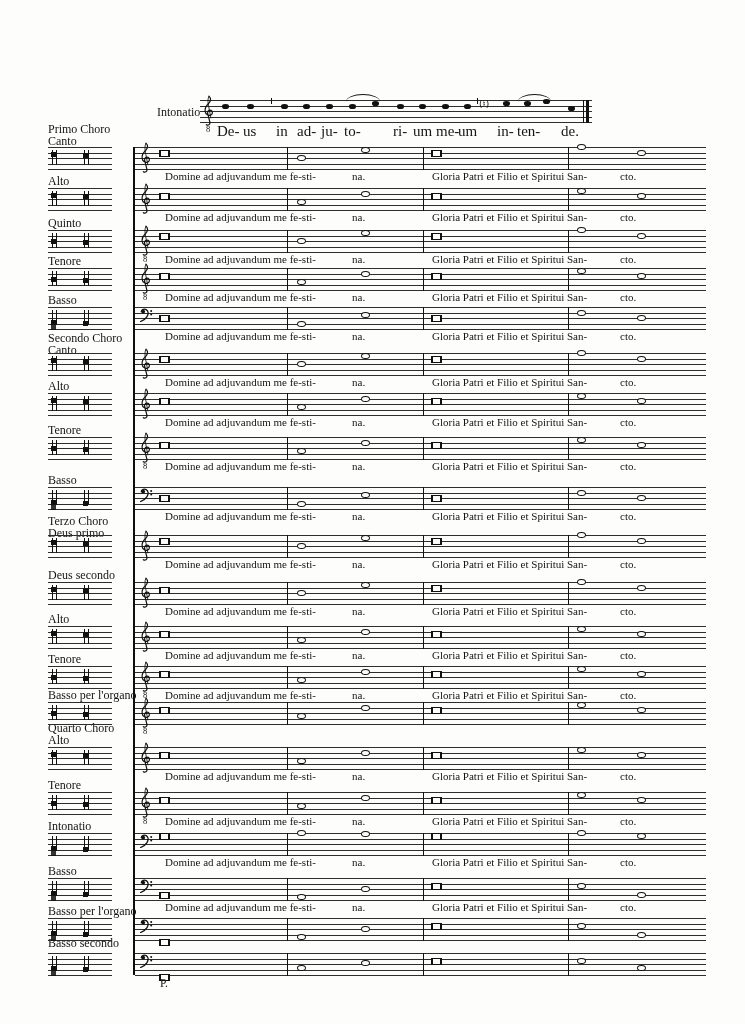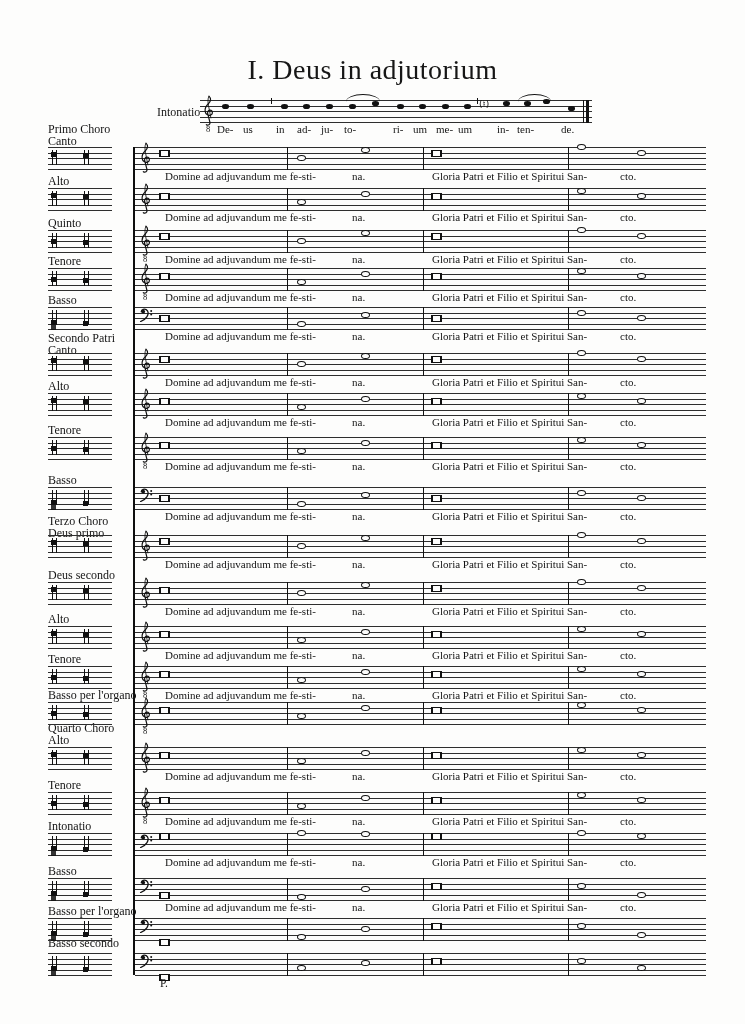--- a/index.html
+++ b/index.html
@@ -16,21 +16,21 @@
     position:absolute;
     left:0;right:0;top:54px;
     text-align:center;
     font-size:28px;
     font-weight:400;
     letter-spacing:.5px;
     font-family:"Liberation Serif", serif;
   }
   .abs{position:absolute;}
   .lyric{position:absolute;font-size:11px;white-space:nowrap;color:#141414;}
-  .chant-lyric{position:absolute;font-size:11px;white-space:nowrap;color:#141414;}
+  .chant-lyric{position:absolute;font-size:15px;white-space:nowrap;color:#141414;}
   .part-label{position:absolute;font-size:12px;white-space:nowrap;color:#141414;}
   .heading{position:absolute;font-size:12px;line-height:11.5px;white-space:nowrap;color:#141414;}
   .intonatio-label{position:absolute;font-size:12px;color:#141414;}
   .staff-line{position:absolute;height:1px;background:#2e2e2e;}
   .barline{position:absolute;width:1.2px;background:#121212;}
   .system-bar{position:absolute;width:2.4px;background:#0e0e0e;}
   .whole-note{position:absolute;width:9px;height:6.2px;border:1.6px solid #111;border-radius:50%;background:#fdfdfc;box-sizing:border-box;}
   .breve-note{position:absolute;width:11px;height:7px;border-top:1.2px solid #111;border-bottom:1.2px solid #111;border-left:2.6px solid #111;border-right:2.6px solid #111;background:#fdfdfc;box-sizing:border-box;}
   .chant-note{position:absolute;width:6.6px;height:4.6px;background:#111;border-radius:50%;}
   .slur{position:absolute;height:7px;border-top:1.3px solid #111;border-radius:50% 50% 0 0 / 100% 100% 0 0;}
@@ -41,21 +41,20 @@
   .clef-wrap{position:absolute;}
   .incipit-mark{position:absolute;}
   .incipit-mark .stem{position:absolute;width:1.2px;height:15px;background:#111;top:0;}
   .incipit-mark .stem2{position:absolute;width:1.2px;height:15px;background:#111;top:0;left:4px;}
   .incipit-mark .block{position:absolute;width:5px;height:4.6px;background:#111;left:-1px;}
 </style>
 </head>
 <body>
 
 <div class="page">
-  <div class="title">I. Deus in adjutorium</div>
   <div class="intonatio-label" style="left:157px;top:105px;">Intonatio</div>
   <div id="score" class="abs" style="left:0;top:0;width:745px;height:1024px;">
       <div class="staff-line" style="left: 200px; top: 100px; width: 392px;"></div>
       <div class="staff-line" style="left: 200px; top: 105.5px; width: 392px;"></div>
       <div class="staff-line" style="left: 200px; top: 111px; width: 392px;"></div>
       <div class="staff-line" style="left: 200px; top: 116.5px; width: 392px;"></div>
       <div class="staff-line" style="left: 200px; top: 122px; width: 392px;"></div>
       <div class="clef-wrap" style="left: 202px; top: 95px;"><svg width="13" height="32" viewBox="0 0 16 42" xmlns="http://www.w3.org/2000/svg">
           <path d="M8.6 1.4 C11.8 4.6 11.2 8.2 7.8 11.4 C4.4 14.6 3.0 17.8 3.6 21.4 C4.2 25.2 7.6 27.4 10.6 26.4 C13.6 25.4 14.0 21.4 11.4 20.2 C8.8 19.1 6.2 21.2 6.9 24.0 L9.9 36.0 C10.5 38.8 7.5 40.6 5.2 39.0" fill="none" stroke="#111" stroke-width="1.6" stroke-linecap="round"></path>
           <path d="M8.6 1.4 C7.0 5.0 7.0 9.0 7.9 13.4 L11.2 30.6" fill="none" stroke="#111" stroke-width="1.1"></path>
@@ -91,21 +90,21 @@
       <div class="chant-lyric" style="left: 561px; top: 123px;">de.</div>
       <div class="tick" style="left: 271px; top: 98px;"></div>
       <div class="tick" style="left: 477px; top: 98px;"></div>
       <div class="natural" style="left: 479px; top: 99px;">(♮)</div>
       <div class="slur" style="left: 346px; top: 94px; width: 34px;"></div>
       <div class="slur" style="left: 518px; top: 94px; width: 33px;"></div>
       <div class="barline" style="left: 583px; top: 100px; height: 22.5px;"></div>
       <div class="barline" style="left: 586px; top: 100px; height: 22.5px; width: 3px;"></div>
       <div class="heading" style="left: 48px; top: 124px;">Primo Choro</div>
       <div class="heading" style="left: 48px; top: 135.5px;">Canto</div>
-      <div class="heading" style="left: 48px; top: 333px;">Secondo Patri</div>
+      <div class="heading" style="left: 48px; top: 333px;">Secondo Choro</div>
       <div class="heading" style="left: 48px; top: 344.5px;">Canto</div>
       <div class="heading" style="left: 48px; top: 516px;">Terzo Choro</div>
       <div class="heading" style="left: 48px; top: 527.5px;">Deus primo</div>
       <div class="heading" style="left: 48px; top: 723px;">Quarto Choro</div>
       <div class="heading" style="left: 48px; top: 734.5px;">Alto</div>
       <div class="heading" style="left: 48px; top: 938px;">Basso secondo</div>
       <div class="system-bar" style="left: 133px; top: 147px; height: 828px;"></div>
       <div class="staff-line" style="left: 48px; top: 147px; width: 64px;"></div>
       <div class="staff-line" style="left: 48px; top: 152.5px; width: 64px;"></div>
       <div class="staff-line" style="left: 48px; top: 158px; width: 64px;"></div>

